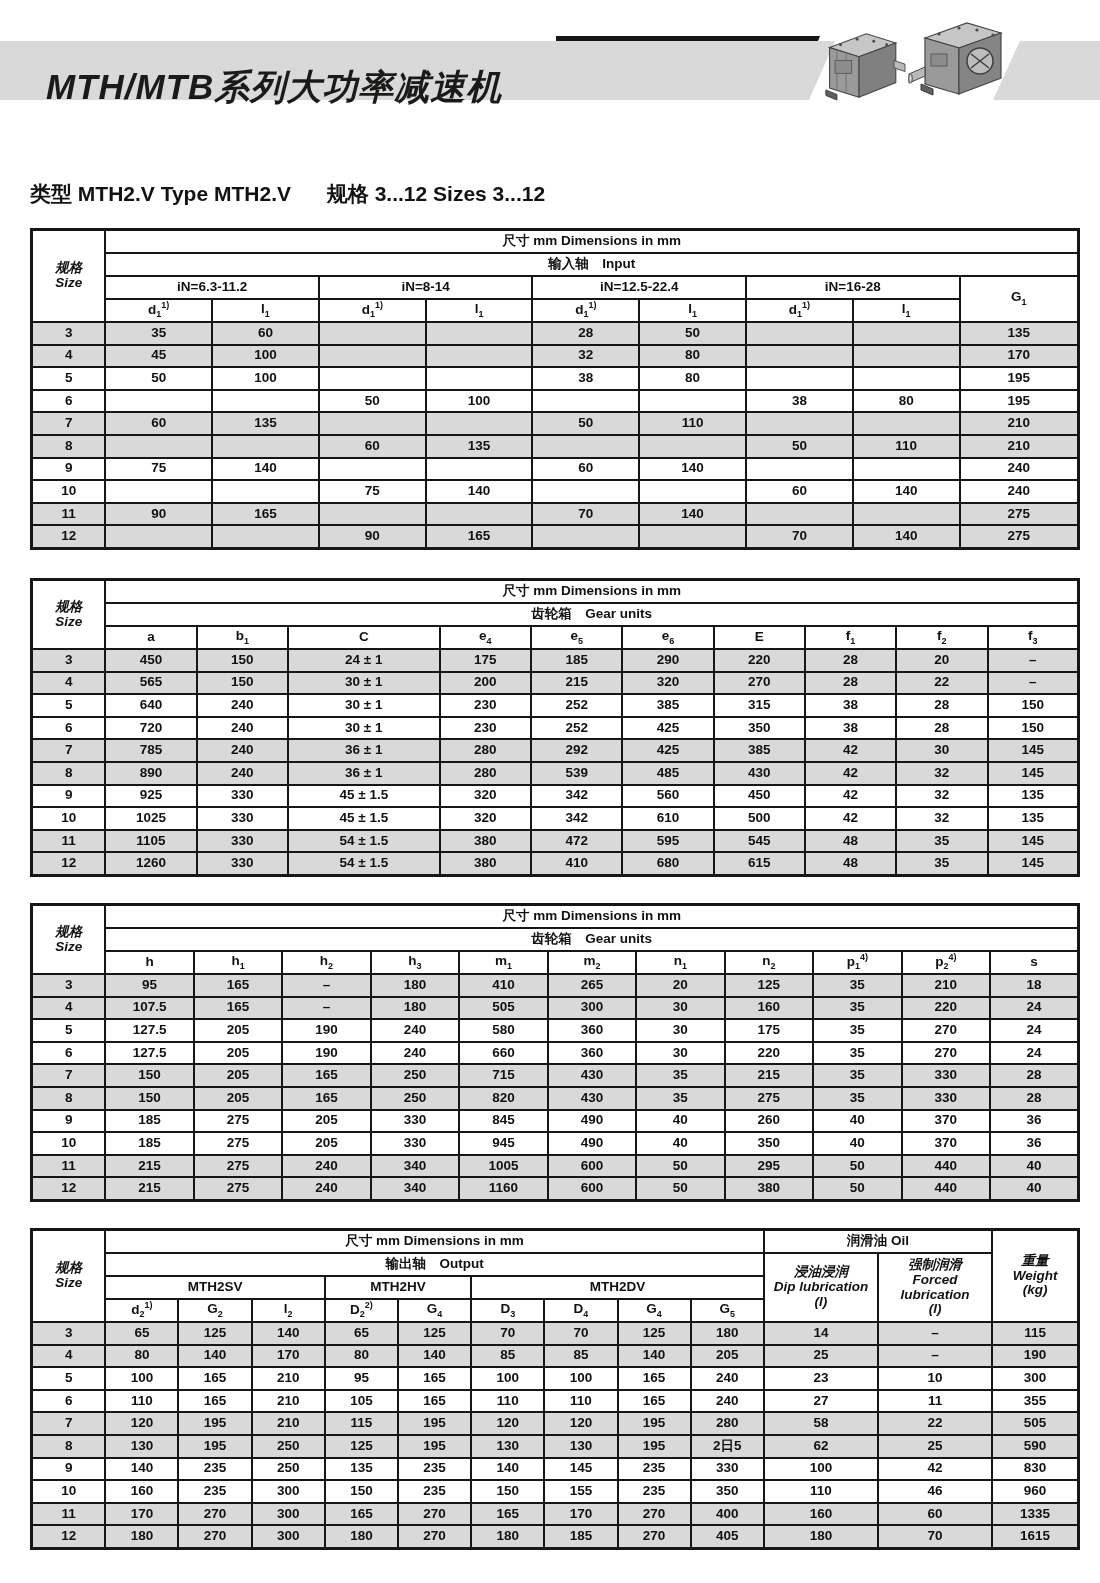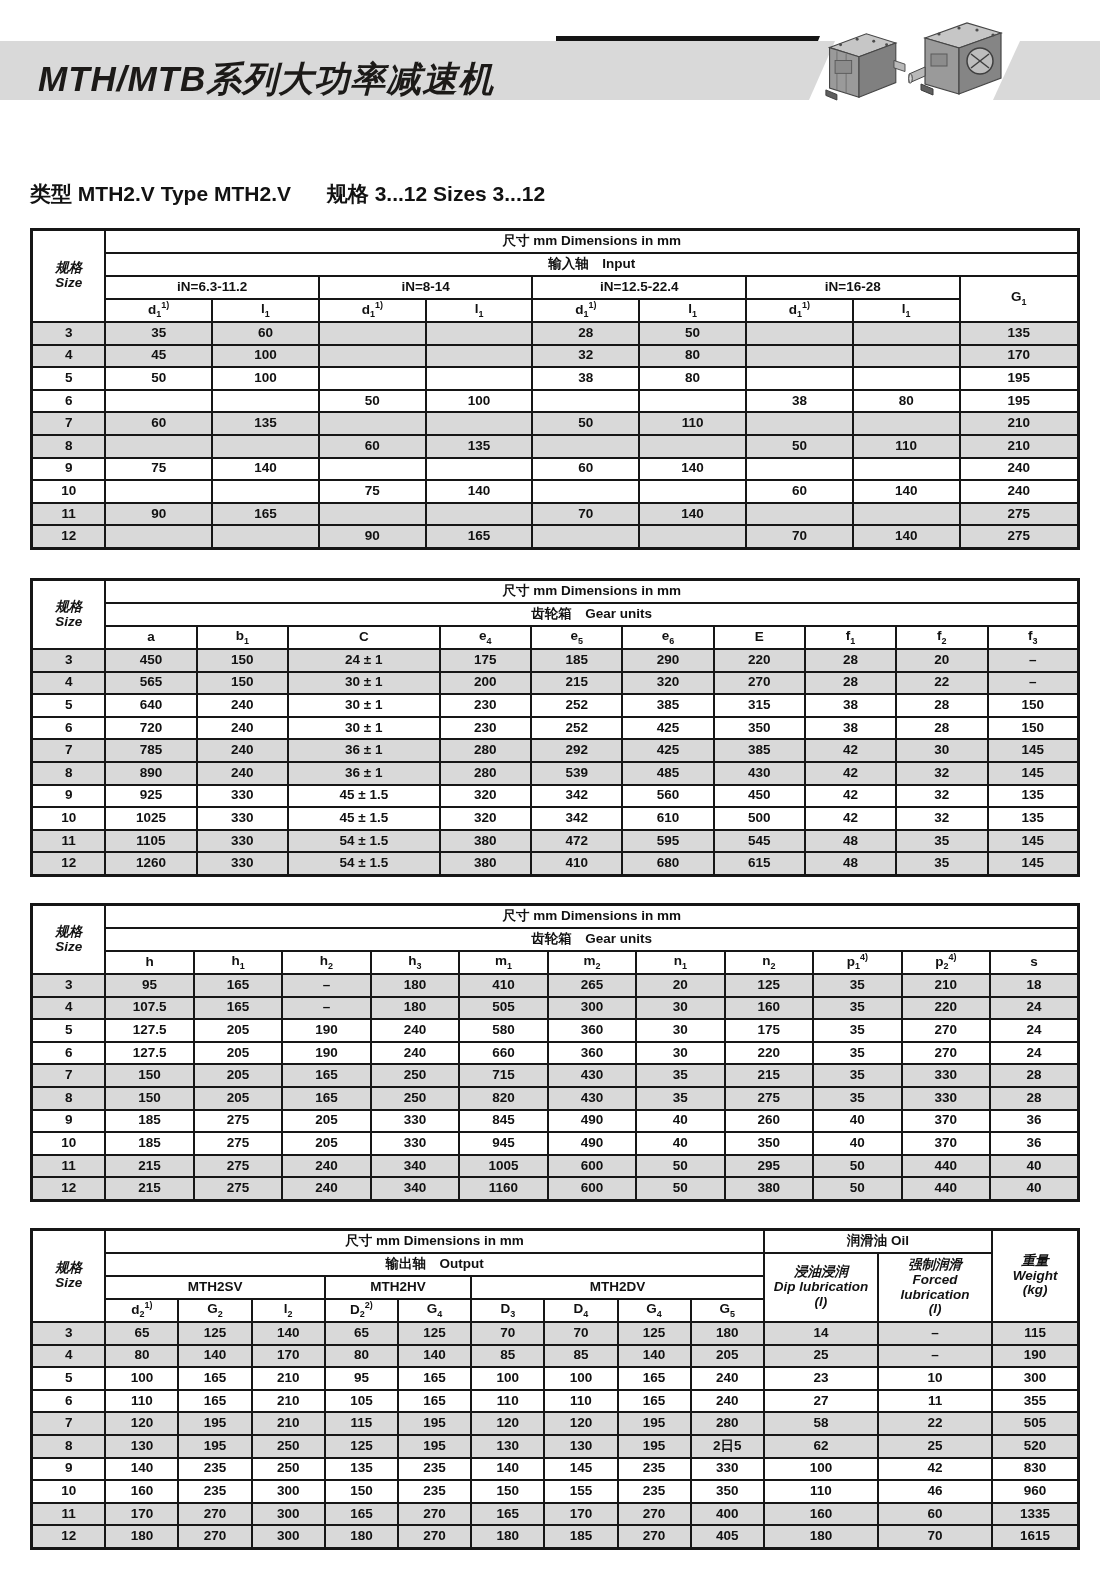--- a/index.html
+++ b/index.html
@@ -6,21 +6,21 @@
   .page{position:relative;width:1100px;height:1583px;background:#ffffff;overflow:hidden;
         font-family:"Liberation Sans","DejaVu Sans",sans-serif;color:#111;}
 
   
   .top-rule{position:absolute;left:556px;top:36px;width:264px;height:5px;background:#151515;
             clip-path:polygon(0 0,100% 0,calc(100% - 2px) 100%,0 100%);}
   .banner-left{position:absolute;left:0;top:41px;width:835px;height:59px;background:#d9d9d9;
                clip-path:polygon(0 0,100% 0,calc(100% - 26px) 100%,0 100%);}
   .banner-right{position:absolute;left:993px;top:41px;width:107px;height:59px;background:#d9d9d9;
                 clip-path:polygon(27px 0,100% 0,100% 100%,0 100%);}
-  .page-title{position:absolute;left:30px;top:48px;margin:8px;font-size:35px;line-height:46px;
+  .page-title{position:absolute;left:30px;top:48px;margin:16px;font-size:35px;line-height:46px;
               font-weight:bold;font-style:italic;letter-spacing:1px;color:#1c1a18;}
   .gearbox{position:absolute;}
   .gb1{left:810px;top:20px;width:98px;height:92px;}
   .gb2{left:908px;top:12px;width:102px;height:100px;}
 
   
   .subtitle{position:absolute;left:30px;font-size:21px;font-weight:bold;color:#121212;white-space:nowrap;}
   .sub1{top:146px;}
   .sub2{top:180px;}
   .subtitle span{margin-right:30px;}
@@ -745,21 +745,21 @@
           <td>195</td>
           <td>250</td>
           <td>125</td>
           <td>195</td>
           <td>130</td>
           <td>130</td>
           <td>195</td>
           <td>2日5</td>
           <td>62</td>
           <td>25</td>
-          <td>520</td>
+          <td>590</td>
         </tr>
         <tr>
           <th>9</th>
           <td>140</td>
           <td>235</td>
           <td>250</td>
           <td>135</td>
           <td>235</td>
           <td>140</td>
           <td>145</td>

